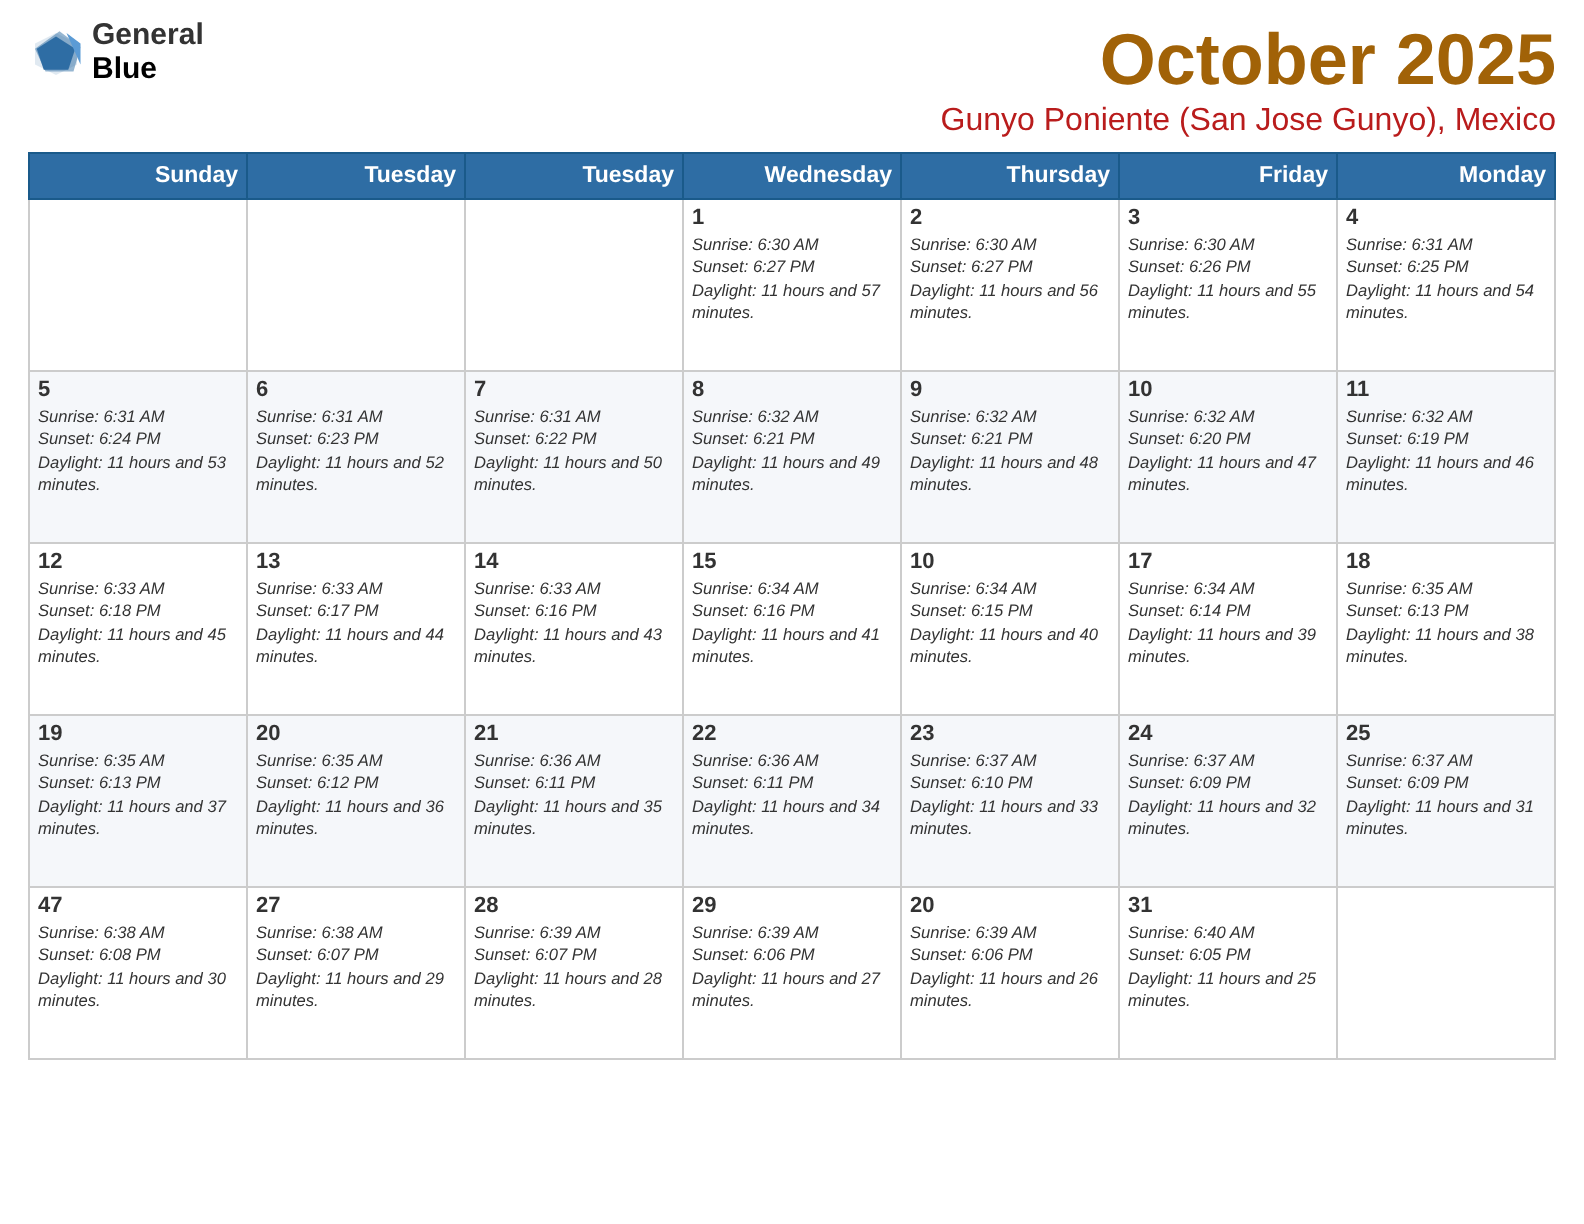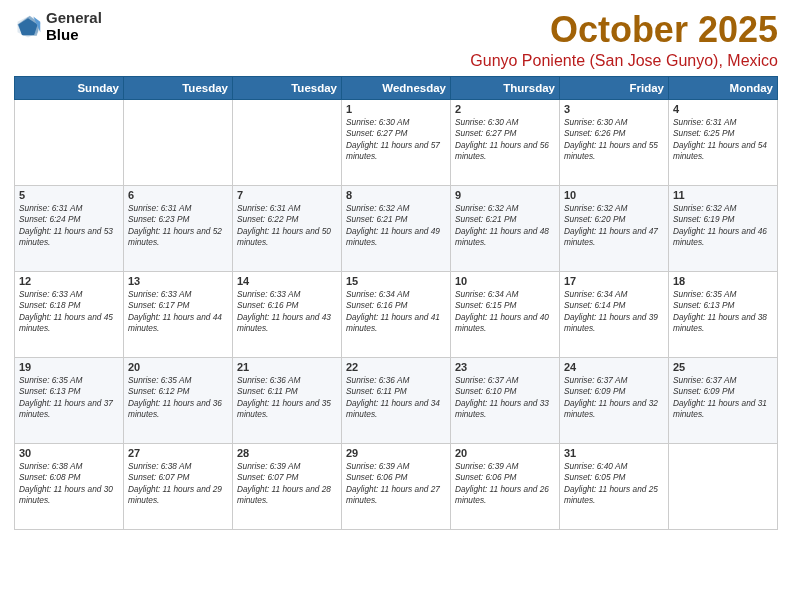--- a/index.html
+++ b/index.html
@@ -284,21 +284,21 @@
           </td>
           <td>
             <span class="day-number">25</span>
             <div class="cell-text" style="white-space: pre-line;">Sunrise: 6:37 AM
 Sunset: 6:09 PM
 Daylight: 11 hours and 31 minutes.</div>
           </td>
         </tr>
         <tr>
           <td>
-            <span class="day-number">30</span>
+            <span class="day-number">47</span>
             <div class="cell-text" style="white-space: pre-line;">Sunrise: 6:38 AM
 Sunset: 6:08 PM
 Daylight: 11 hours and 30 minutes.</div>
           </td>
           <td>
             <span class="day-number">27</span>
             <div class="cell-text" style="white-space: pre-line;">Sunrise: 6:38 AM
 Sunset: 6:07 PM
 Daylight: 11 hours and 29 minutes.</div>
           </td>

